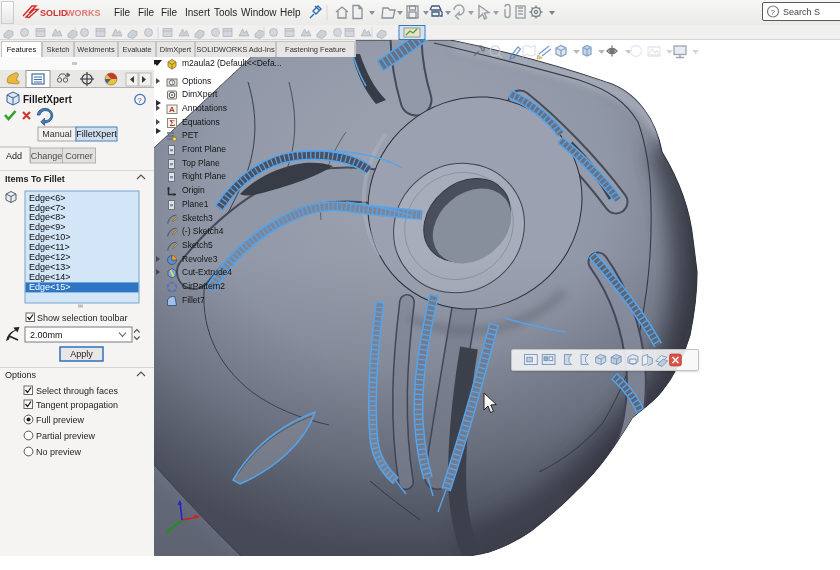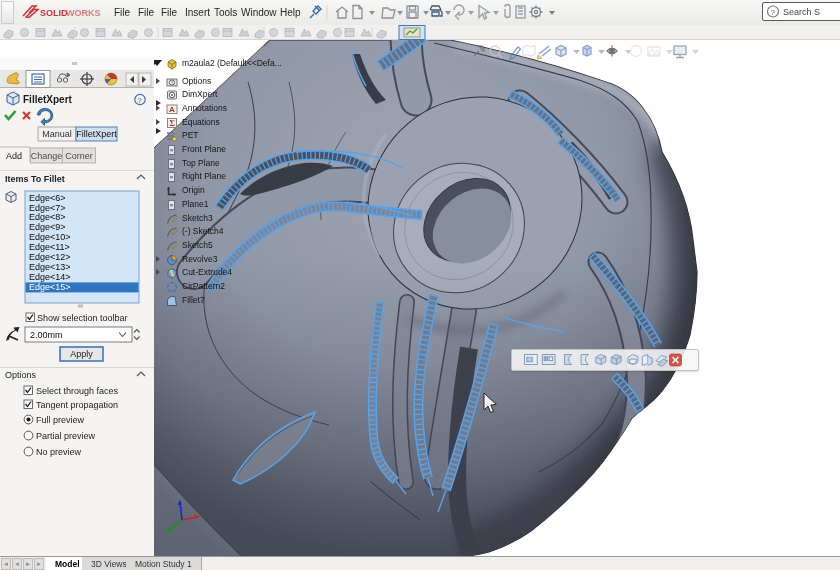--- a/index.html
+++ b/index.html
@@ -469,20 +469,29 @@
         <line x1="75" y1="2" x2="75" y2="13" stroke="#d8d6d4"></line>
         <line x1="158" y1="2" x2="158" y2="13" stroke="#d8d6d4"></line>
         <line x1="218" y1="2" x2="218" y2="13" stroke="#d8d6d4"></line>
         <line x1="264" y1="2" x2="264" y2="13" stroke="#d8d6d4"></line>
         <line x1="340" y1="2" x2="340" y2="13" stroke="#d8d6d4"></line>
         <line x1="372" y1="2" x2="372" y2="13" stroke="#d8d6d4"></line>
         <rect x="399" y="0.5" width="26" height="14" fill="#cfe4f8" stroke="#3c78bc"></rect>
         <rect x="404" y="3" width="16" height="9" fill="#e8e2c8" stroke="#8a8a6a" stroke-width="0.8"></rect>
         <path d="M406,10 l4,-4 l3,2 l4,-4" stroke="#4a9a4a" fill="none" stroke-width="1.3"></path>
       </svg></div>
+<div class="abs" id="tabrow">
+  <span class="cmtab sel" style="left:1px;width:41px;text-align:center;padding:0">Features</span>
+  <span class="cmtab" style="left:42px;width:32px;text-align:center;padding:0">Sketch</span>
+  <span class="cmtab" style="left:74px;width:44px;text-align:center;padding:0">Weldments</span>
+  <span class="cmtab" style="left:118px;width:38px;text-align:center;padding:0">Evaluate</span>
+  <span class="cmtab" style="left:156px;width:39px;text-align:center;padding:0">DimXpert</span>
+  <span class="cmtab" style="left:195px;width:81px;text-align:center;padding:0">SOLIDWORKS Add-Ins</span>
+  <span class="cmtab" style="left:276px;width:79px;text-align:center;padding:0">Fastening Feature</span>
+</div>
 <div class="abs" id="panel">
 <svg width="154" height="499" viewBox="0 0 154 499" font-family="Liberation Sans">
 <rect width="154" height="499" fill="#f5f4f2"></rect>
 <rect width="154" height="13" fill="#fbfafa"></rect>
 <rect x="72" y="5" width="5" height="3" fill="#c9c7c5"></rect>
 
 <rect y="13" width="154" height="18" fill="#e9e7e4"></rect>
 <line x1="0" y1="30.5" x2="154" y2="30.5" stroke="#b4b2b0" stroke-width="1"></line>
 <g>
  <rect x="2" y="14" width="22" height="16" fill="#e9e7e4"></rect>
@@ -587,22 +596,13 @@
 <text x="36" y="351" font-size="9" fill="#1d1d1d">Tangent propagation</text>
 <circle cx="28.5" cy="362.5" r="4.4" fill="#fff" stroke="#555"></circle>
 <circle cx="28.5" cy="362.5" r="2" fill="#1a1a1a"></circle>
 <text x="36" y="366" font-size="9" fill="#1d1d1d">Full preview</text>
 <circle cx="28.5" cy="378.5" r="4.4" fill="#fff" stroke="#555"></circle>
 <text x="36" y="382" font-size="9" fill="#1d1d1d">Partial preview</text>
 <circle cx="28.5" cy="394.5" r="4.4" fill="#fff" stroke="#555"></circle>
 <text x="36" y="398" font-size="9" fill="#1d1d1d">No preview</text>
 </svg>
 </div>
-<div class="abs" id="statusbar">
-  <span class="sbtn" style="left:1px">◄</span>
-      <span class="sbtn" style="left:12px">◄</span>
-      <span class="sbtn" style="left:23px">►</span>
-      <span class="sbtn" style="left:34px">►</span>
-  <span class="stab" style="left:46px;background:#fff;color:#000;font-weight:bold;border-right:1px solid #8a8886;">Model</span>
-  <span class="stab" style="left:82px;">3D Views</span>
-  <span class="stab" style="left:126px;">Motion Study 1</span>
-</div>
 
 </div>
 </body></html>

